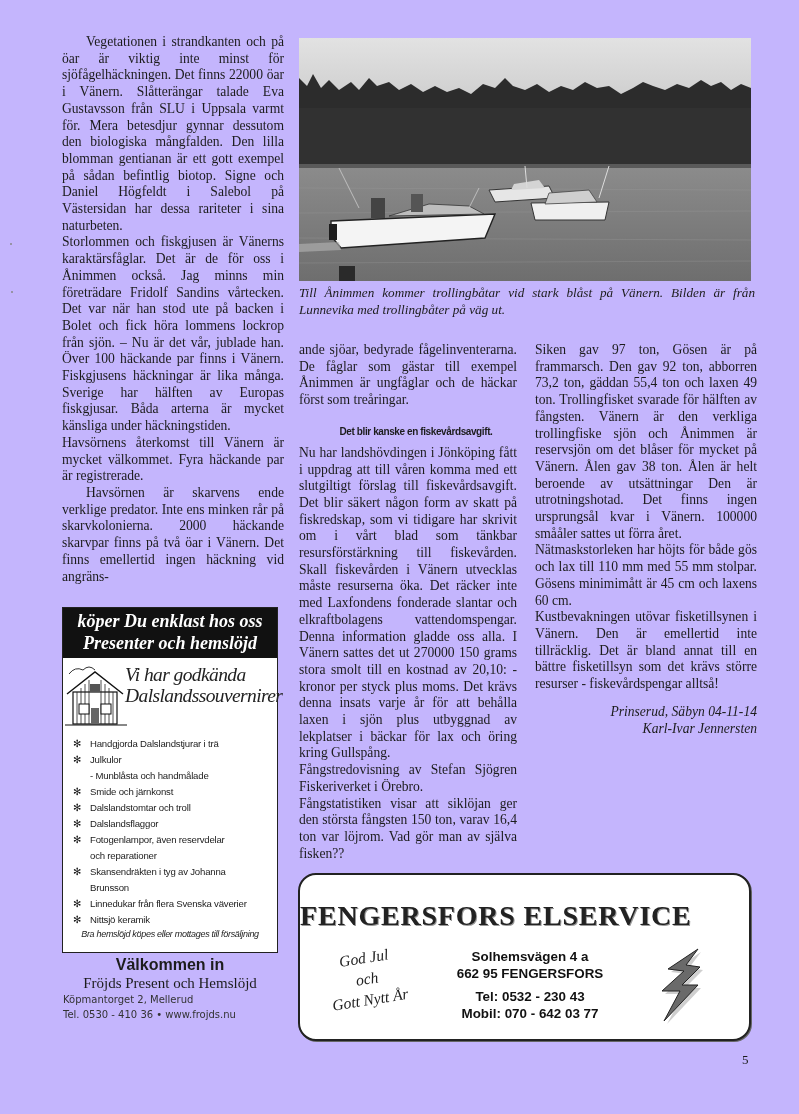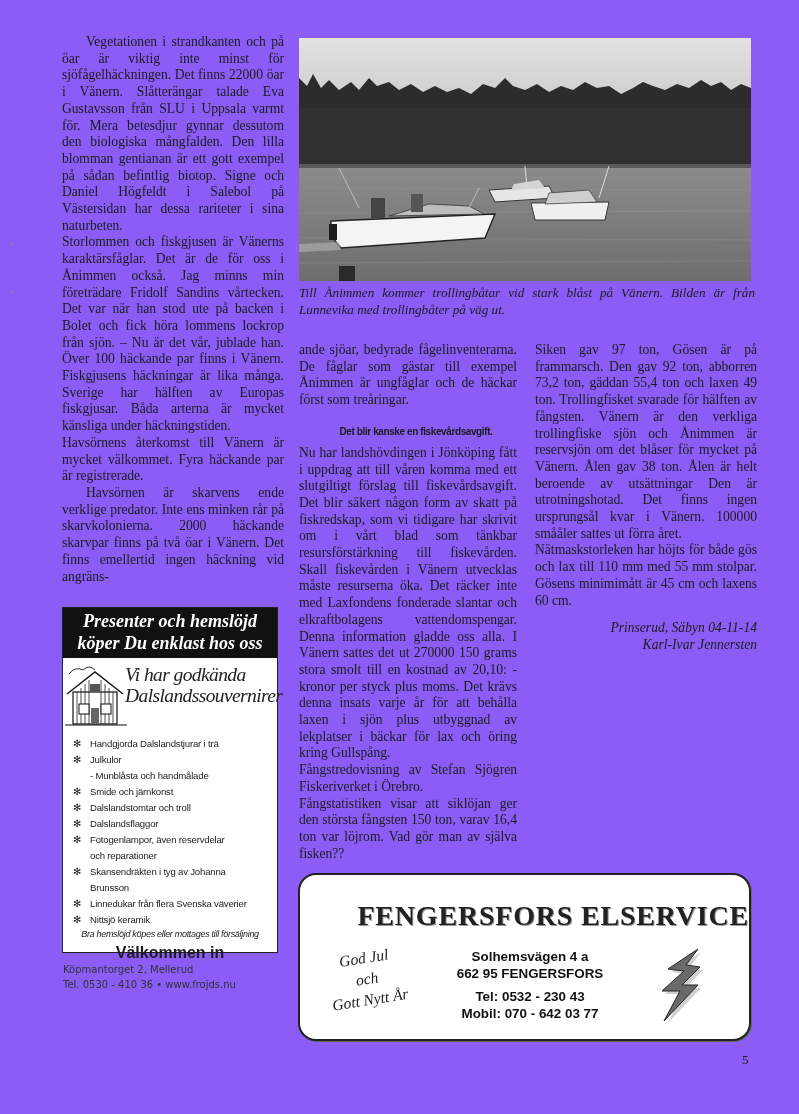--- a/index.html
+++ b/index.html
@@ -1,18 +1,18 @@
 <!DOCTYPE html>
 <html><head>
 <meta charset="utf-8">
 <style>
   * { box-sizing: border-box; margin: 0; padding: 0; }
   html, body { width: 799px; height: 1114px; background: #ffffff; overflow: hidden; }
   body { position: relative; font-family: "Liberation Serif", "DejaVu Serif", serif; color: #1c1c1c; }
-  .page { position: absolute; left: 0; top: 0; width: 799px; height: 1114px; background: #8b5cf6; }
+  .page { position: absolute; left: 0; top: 0; width: 799px; height: 1114px; background: #c4b5fd; }
 
   .col { position: absolute; font-size: 13.6px; line-height: 16.7px; text-align: justify; }
   .col p { margin: 0; }
   .col p.indent { text-indent: 24px; }
   .col1 { left: 62px; top: 34px; width: 222px; }
   .col2 { left: 299px; top: 342px; width: 218px; }
   .col3 { left: 535px; top: 342px; width: 222px; }
 
   h2.sub { font-family: "Liberation Sans", "DejaVu Sans", sans-serif; font-weight: bold; font-size: 15px; line-height: 18px; letter-spacing: -0.4px; margin: 13px 0 4px 0; text-align: left; }
   .col2 h2.sub { margin: 14px 0 4px 16px; font-size: 10px; text-align: center; }
@@ -28,27 +28,27 @@
   .ad-left { position: absolute; left: 62px; top: 607px; width: 216px; height: 346px; border: 1.5px solid #222; background: #fff; }
   .ad-left .banner { background: #111; color: #fff; font-style: italic; font-weight: bold; font-size: 18px; line-height: 22px; text-align: center; padding: 2px 0 4px; }
   .ad-left .hero { position: relative; height: 74px; font-family: Liberation Serif, serif; }
   .ad-left .house { position: absolute; left: 2px; top: 6px; width: 62px; height: 64px; }
   .ad-left .tagline { position: absolute; left: 62px; top: 6px; font-style: italic; font-size: 19.5px; line-height: 21px; letter-spacing: -0.6px; color: #222; }
   .ad-left ul { list-style: none; padding: 4px 0 0 10px; font-family: "Liberation Sans", "DejaVu Sans", sans-serif; font-size: 9.6px; line-height: 16px; letter-spacing: -0.2px; }
   .ad-left li { display: flex; }
   .ad-left li .star { width: 17px; flex: 0 0 17px; font-size: 10px; }
   .ad-left li .txt { flex: 1; }
   .ad-left .note { font-family: "Liberation Sans", "DejaVu Sans", sans-serif; font-style: italic; font-size: 9px; text-align: center; margin-top: 1px; letter-spacing: -0.3px; }
-  .ad-left .welcome { font-family: "Liberation Sans", "DejaVu Sans", sans-serif; font-weight: bold; font-size: 16px; text-align: center; margin-top: 4px; line-height: 19px; }
+  .ad-left .welcome { font-family: "Liberation Sans", "DejaVu Sans", sans-serif; font-weight: bold; font-size: 16px; text-align: center; margin-top: 16px; line-height: 19px; }
   .ad-left .shop { font-size: 15px; text-align: center; line-height: 18px; }
   .ad-left .addr, .ad-left .tel { font-family: "DejaVu Sans", sans-serif; font-size: 10px; text-align: left; line-height: 15px; color: #333; }
 
   
   .ad-right { position: absolute; left: 298px; top: 873px; width: 453px; height: 168px; border: 2px solid #222; border-radius: 18px; background: #fff; box-shadow: 1px 1px 0 #666; }
-  .ad-right .company { position: absolute; left: 0; right: 0; top: 25px; text-align: right; font-family: "Liberation Serif", "DejaVu Serif", serif; font-weight: bold; font-size: 28px; letter-spacing: 0.8px; color: #222; text-shadow: 1px 1px 0 #999; padding-left: 32px; }
+  .ad-right .company { position: absolute; left: 0; right: 0; top: 25px; text-align: left; font-family: "Liberation Serif", "DejaVu Serif", serif; font-weight: bold; font-size: 28px; letter-spacing: 0.8px; color: #222; text-shadow: 1px 1px 0 #999; }
   .ad-right .greeting { position: absolute; left: 22px; top: 72px; width: 90px; font-style: italic; font-size: 15.5px; line-height: 21px; color: #222; transform: rotate(-9deg); text-align: center; }
   .ad-right .greeting span { display: block; }
   .ad-right .contact { position: absolute; left: 130px; top: 73px; width: 200px; font-family: "Liberation Sans", "DejaVu Sans", sans-serif; font-weight: bold; font-size: 13.4px; line-height: 17px; text-align: center; color: #111; }
   .ad-right .contact .gap { height: 6px; }
   .ad-right .bolt { position: absolute; left: 354px; top: 70px; width: 54px; height: 80px; }
 
   .page-num { position: absolute; left: 742px; top: 1052px; font-size: 13px; }
   .margin-dot { position: absolute; width: 2px; height: 2px; background: #888; border-radius: 1px; }
 </style>
 </head>
@@ -114,30 +114,31 @@
     <p>ande sjöar, bedyrade fågelinventerarna. De fåglar som gästar till exempel Ånimmen är ungfåglar och de häckar först som treåringar.</p>
     <h2 class="sub">Det blir kanske en fiskevårdsavgift.</h2>
     <p>Nu har landshövdingen i Jönköping fått i uppdrag att till våren komma med ett slutgiltigt förslag till fiskevårdsavgift. Det blir säkert någon form av skatt på fiskredskap, som vi tidigare har skrivit om i vårt blad som tänkbar resursförstärkning till fiskevården. Skall fiskevården i Vänern utvecklas måste resurserna öka. Det räcker inte med Laxfondens fonderade slantar och elkraftbolagens vattendomspengar. Denna information gladde oss alla. I Vänern sattes det ut 270000 150 grams stora smolt till en kostnad av 20,10: - kronor per styck plus moms. Det krävs denna insats varje år för att behålla laxen i sjön plus utbyggnad av lekplatser i bäckar för lax och öring kring Gullspång.</p>
     <p>Fångstredovisning av Stefan Sjögren Fiskeriverket i Örebro.</p>
     <p>Fångstatistiken visar att siklöjan ger den största fångsten 150 ton, varav 16,4 ton var löjrom. Vad gör man av själva fisken??</p>
   </div>
 
   <div class="col col3">
     <p>Siken gav 97 ton, Gösen är på frammarsch. Den gav 92 ton, abborren 73,2 ton, gäddan 55,4 ton och laxen 49 ton. Trollingfisket svarade för hälften av fångsten. Vänern är den verkliga trollingfiske sjön och Ånimmen är reservsjön om det blåser för mycket på Vänern. Ålen gav 38 ton. Ålen är helt beroende av utsättningar Den är utrotningshotad. Det finns ingen ursprungsål kvar i Vänern. 100000 smååler sattes ut förra året.</p>
     <p>Nätmaskstorleken har höjts för både gös och lax till 110 mm med 55 mm stolpar. Gösens minimimått är 45 cm och laxens 60 cm.</p>
+    <p>Kustbevakningen utövar fisketillsynen i Vänern. Den är emellertid inte tillräcklig. Det är bland annat till en bättre fisketillsyn som det krävs större resurser - fiskevårdspengar alltså!</p>
     <div class="signature">
       <div>Prinserud, Säbyn 04-11-14</div>
       <div>Karl-Ivar Jennersten</div>
     </div>
   </div>
 
   <div class="ad-left">
     <div class="banner">
+      <div>köper Du enklast hos oss</div>
       <div>Presenter och hemslöjd</div>
-      <div>köper Du enklast hos oss</div>
     </div>
     <div class="hero">
       <svg class="house" viewBox="0 0 62 64" xmlns="http://www.w3.org/2000/svg">
         <path d="M4 10 Q10 2 18 6 Q24 0 30 6" fill="none" stroke="#333" stroke-width="1"></path>
         <path d="M2 30 L30 8 L58 30" fill="#fff" stroke="#111" stroke-width="1.4"></path>
         <rect x="8" y="28" width="44" height="32" fill="#fff" stroke="#111" stroke-width="1.2"></rect>
         <g stroke="#222" stroke-width="0.8">
           <line x1="12" y1="28" x2="12" y2="60"></line>
             <line x1="16" y1="24" x2="16" y2="60"></line>
           <line x1="20" y1="20" x2="20" y2="60"></line>
@@ -194,20 +195,21 @@
           <span class="star">✻</span>
           <span class="txt">Linnedukar från flera Svenska väverier</span>
         </li>
       <li>
           <span class="star">✻</span>
           <span class="txt">Nittsjö keramik</span>
         </li>
     </ul>
     <div class="note">Bra hemslöjd köpes eller mottages till försäljning</div>
     <div class="welcome">Välkommen in</div>
+    <div class="shop">Fröjds Present och Hemslöjd</div>
     <div class="addr">Köpmantorget 2, Mellerud</div>
     <div class="tel">Tel. 0530 - 410 36 • www.frojds.nu</div>
   </div>
 
   <div class="ad-right">
     <div class="company">FENGERSFORS ELSERVICE</div>
     <div class="greeting">
       <span>God Jul</span>
       <span>och</span>
       <span>Gott Nytt År</span>

